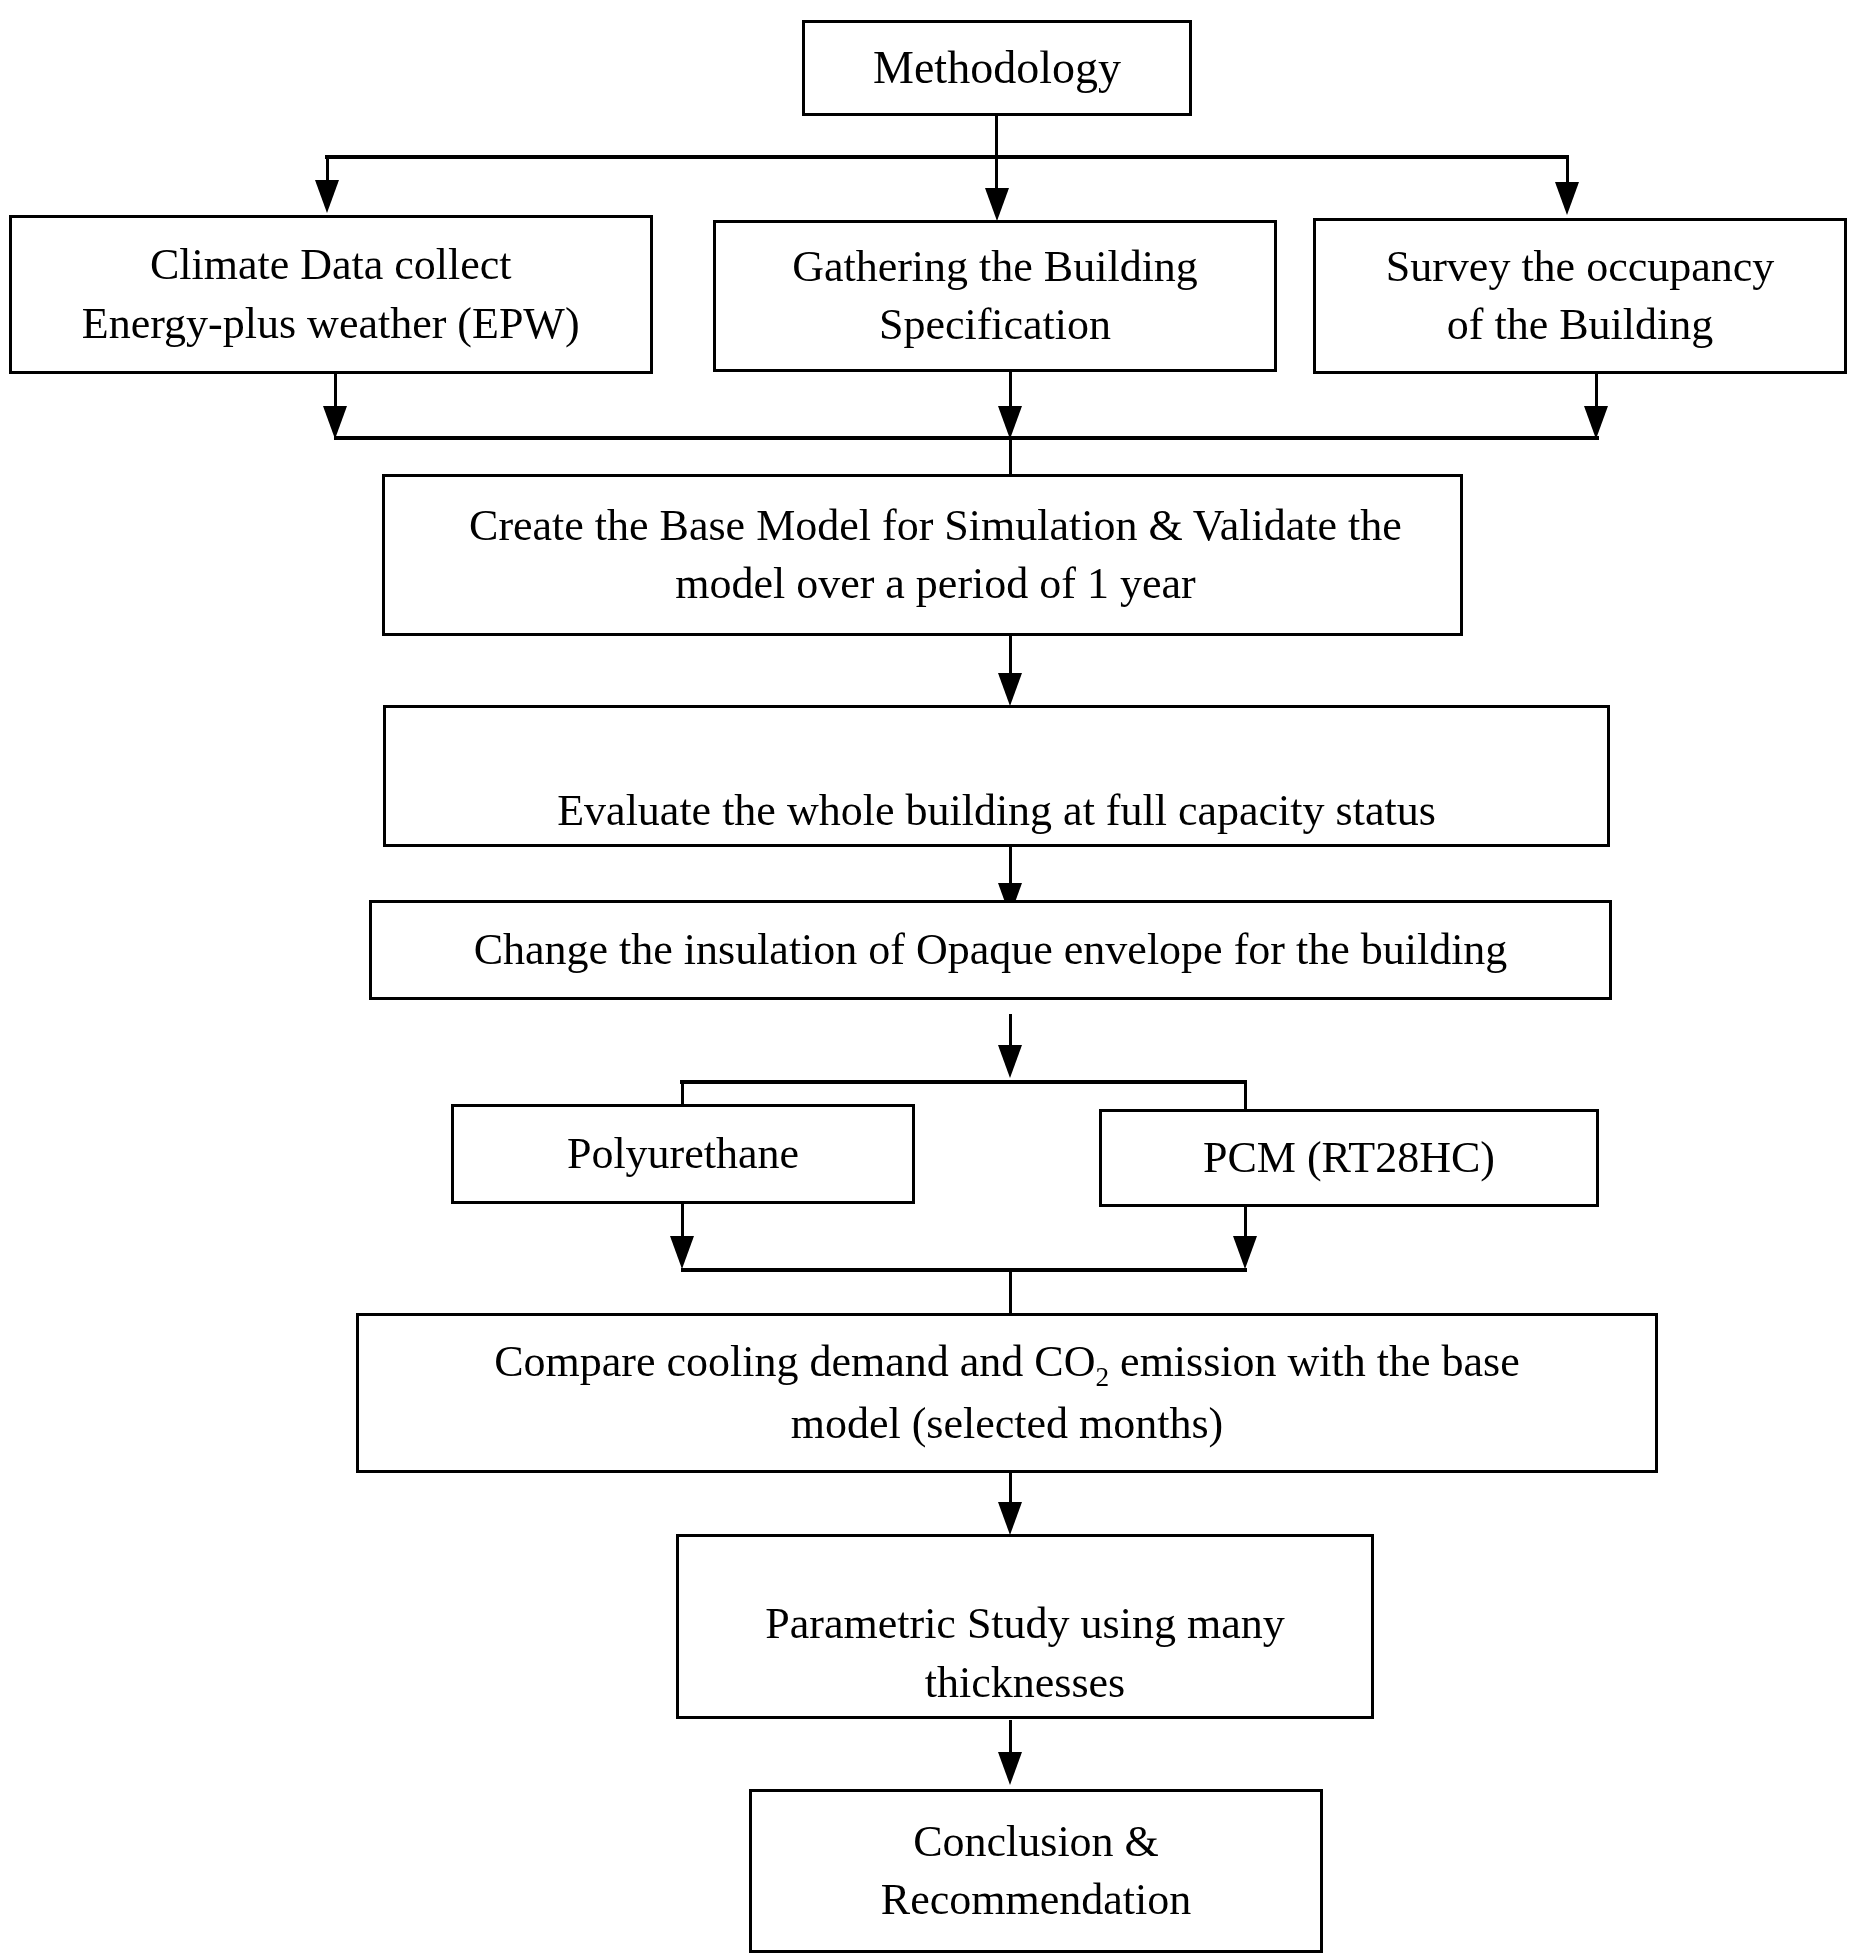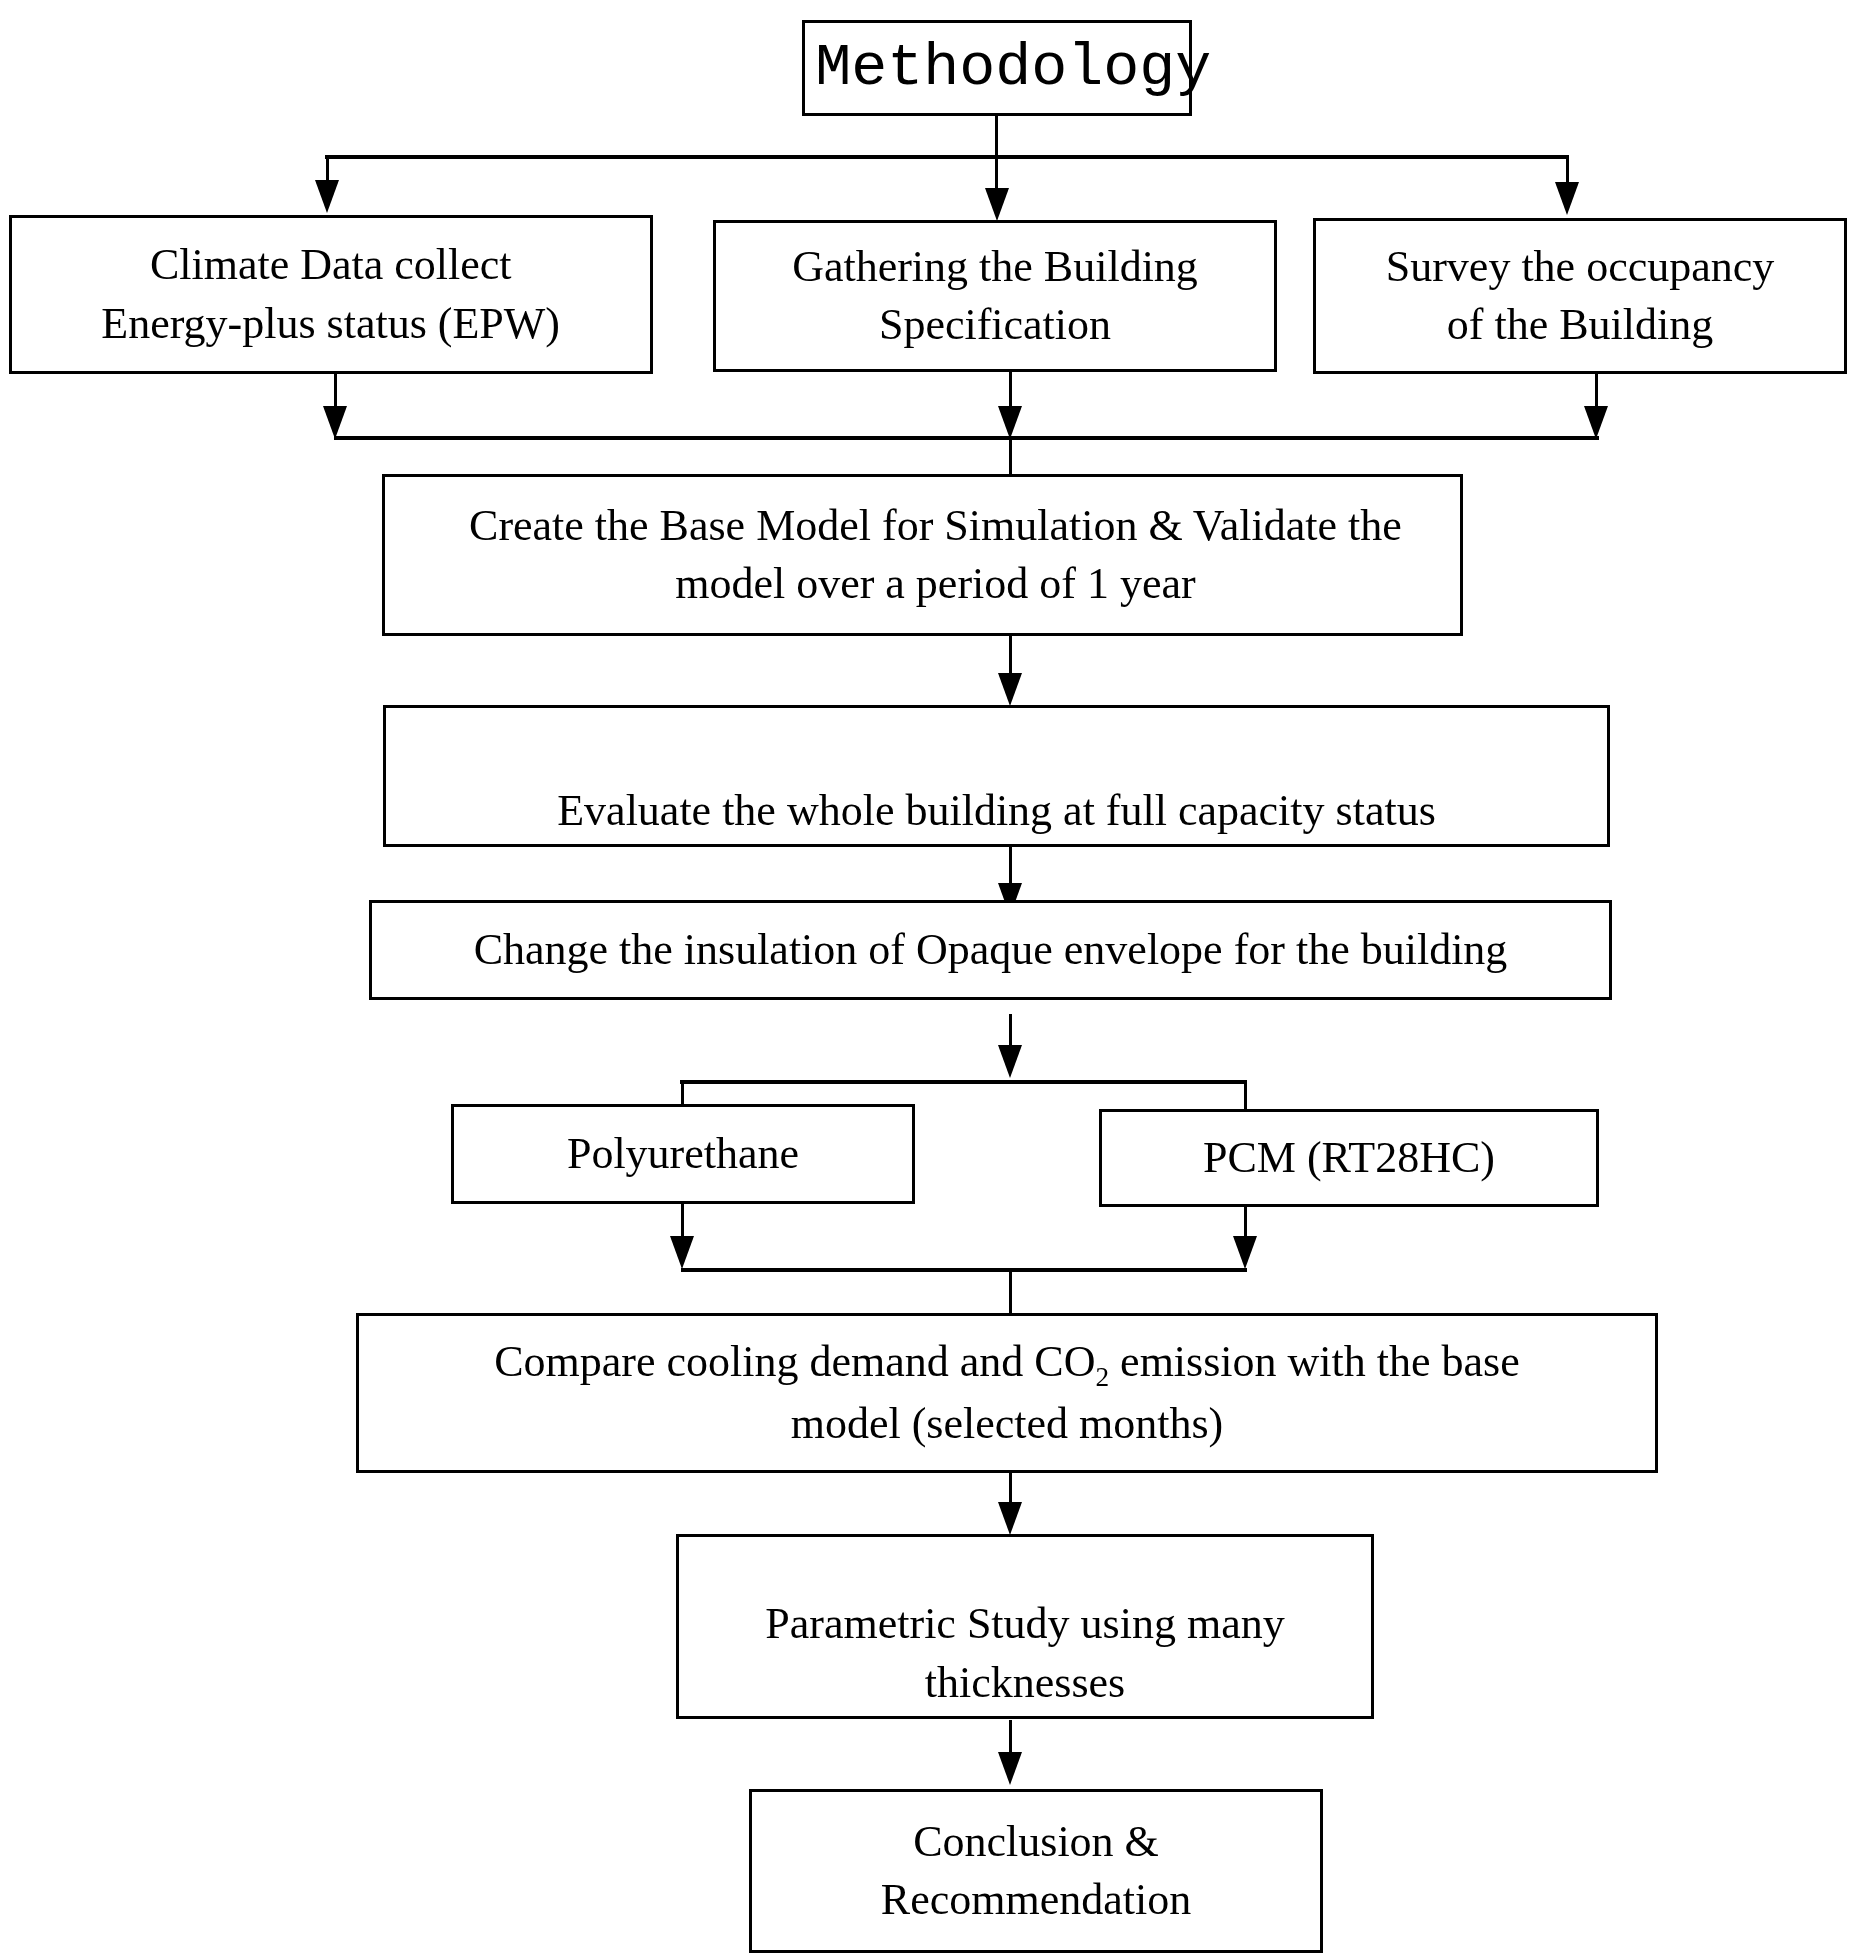--- a/index.html
+++ b/index.html
@@ -18,21 +18,21 @@
     background:#ffffff;
     display:flex;
     align-items:center;
     justify-content:center;
     text-align:center;
     color:#000000;
     line-height:1.32;
     padding:4.4px 10.2px;
   }
   .node .txt{display:block;width:100%;}
-  .f-big{font-size:60px;font-family:Liberation Mono, monospace;}
+  .f-big{font-size:46px;}
   .f-mid{font-size:44px;}
   sub{font-size:0.62em; vertical-align:sub;}
   
   .vline{position:absolute;background:#000000;width:2.9px;}
   .hline{position:absolute;background:#000000;height:3.6px;}
   .arrow{
     position:absolute;
     width:0;height:0;
     border-left:12.4px solid transparent;
     border-right:12.4px solid transparent;
@@ -58,21 +58,21 @@
 
   <div class="vline" style="left:995px;top:155px;height:38px;"></div>
   <div class="arrow" style="left:985px;top:188px;"></div>
 
   <div class="vline" style="left:1566px;top:155px;height:30.5px;"></div>
   <div class="arrow" style="left:1555px;top:182px;"></div>
 
   <div class="node f-mid" style="left:8.7px;top:215px;width:644px;height:159px;">
     <span class="txt">
       <span>Climate Data collect</span><br>
-      <span>Energy-plus status (EPW)</span>
+      <span>Energy-plus weather (EPW)</span>
     </span>
   </div>
 
   <div class="node f-mid" style="left:713px;top:220px;width:564px;height:152px;">
     <span class="txt">
       <span>Gathering the Building</span><br>
       <span>Specification</span>
     </span>
   </div>
 

